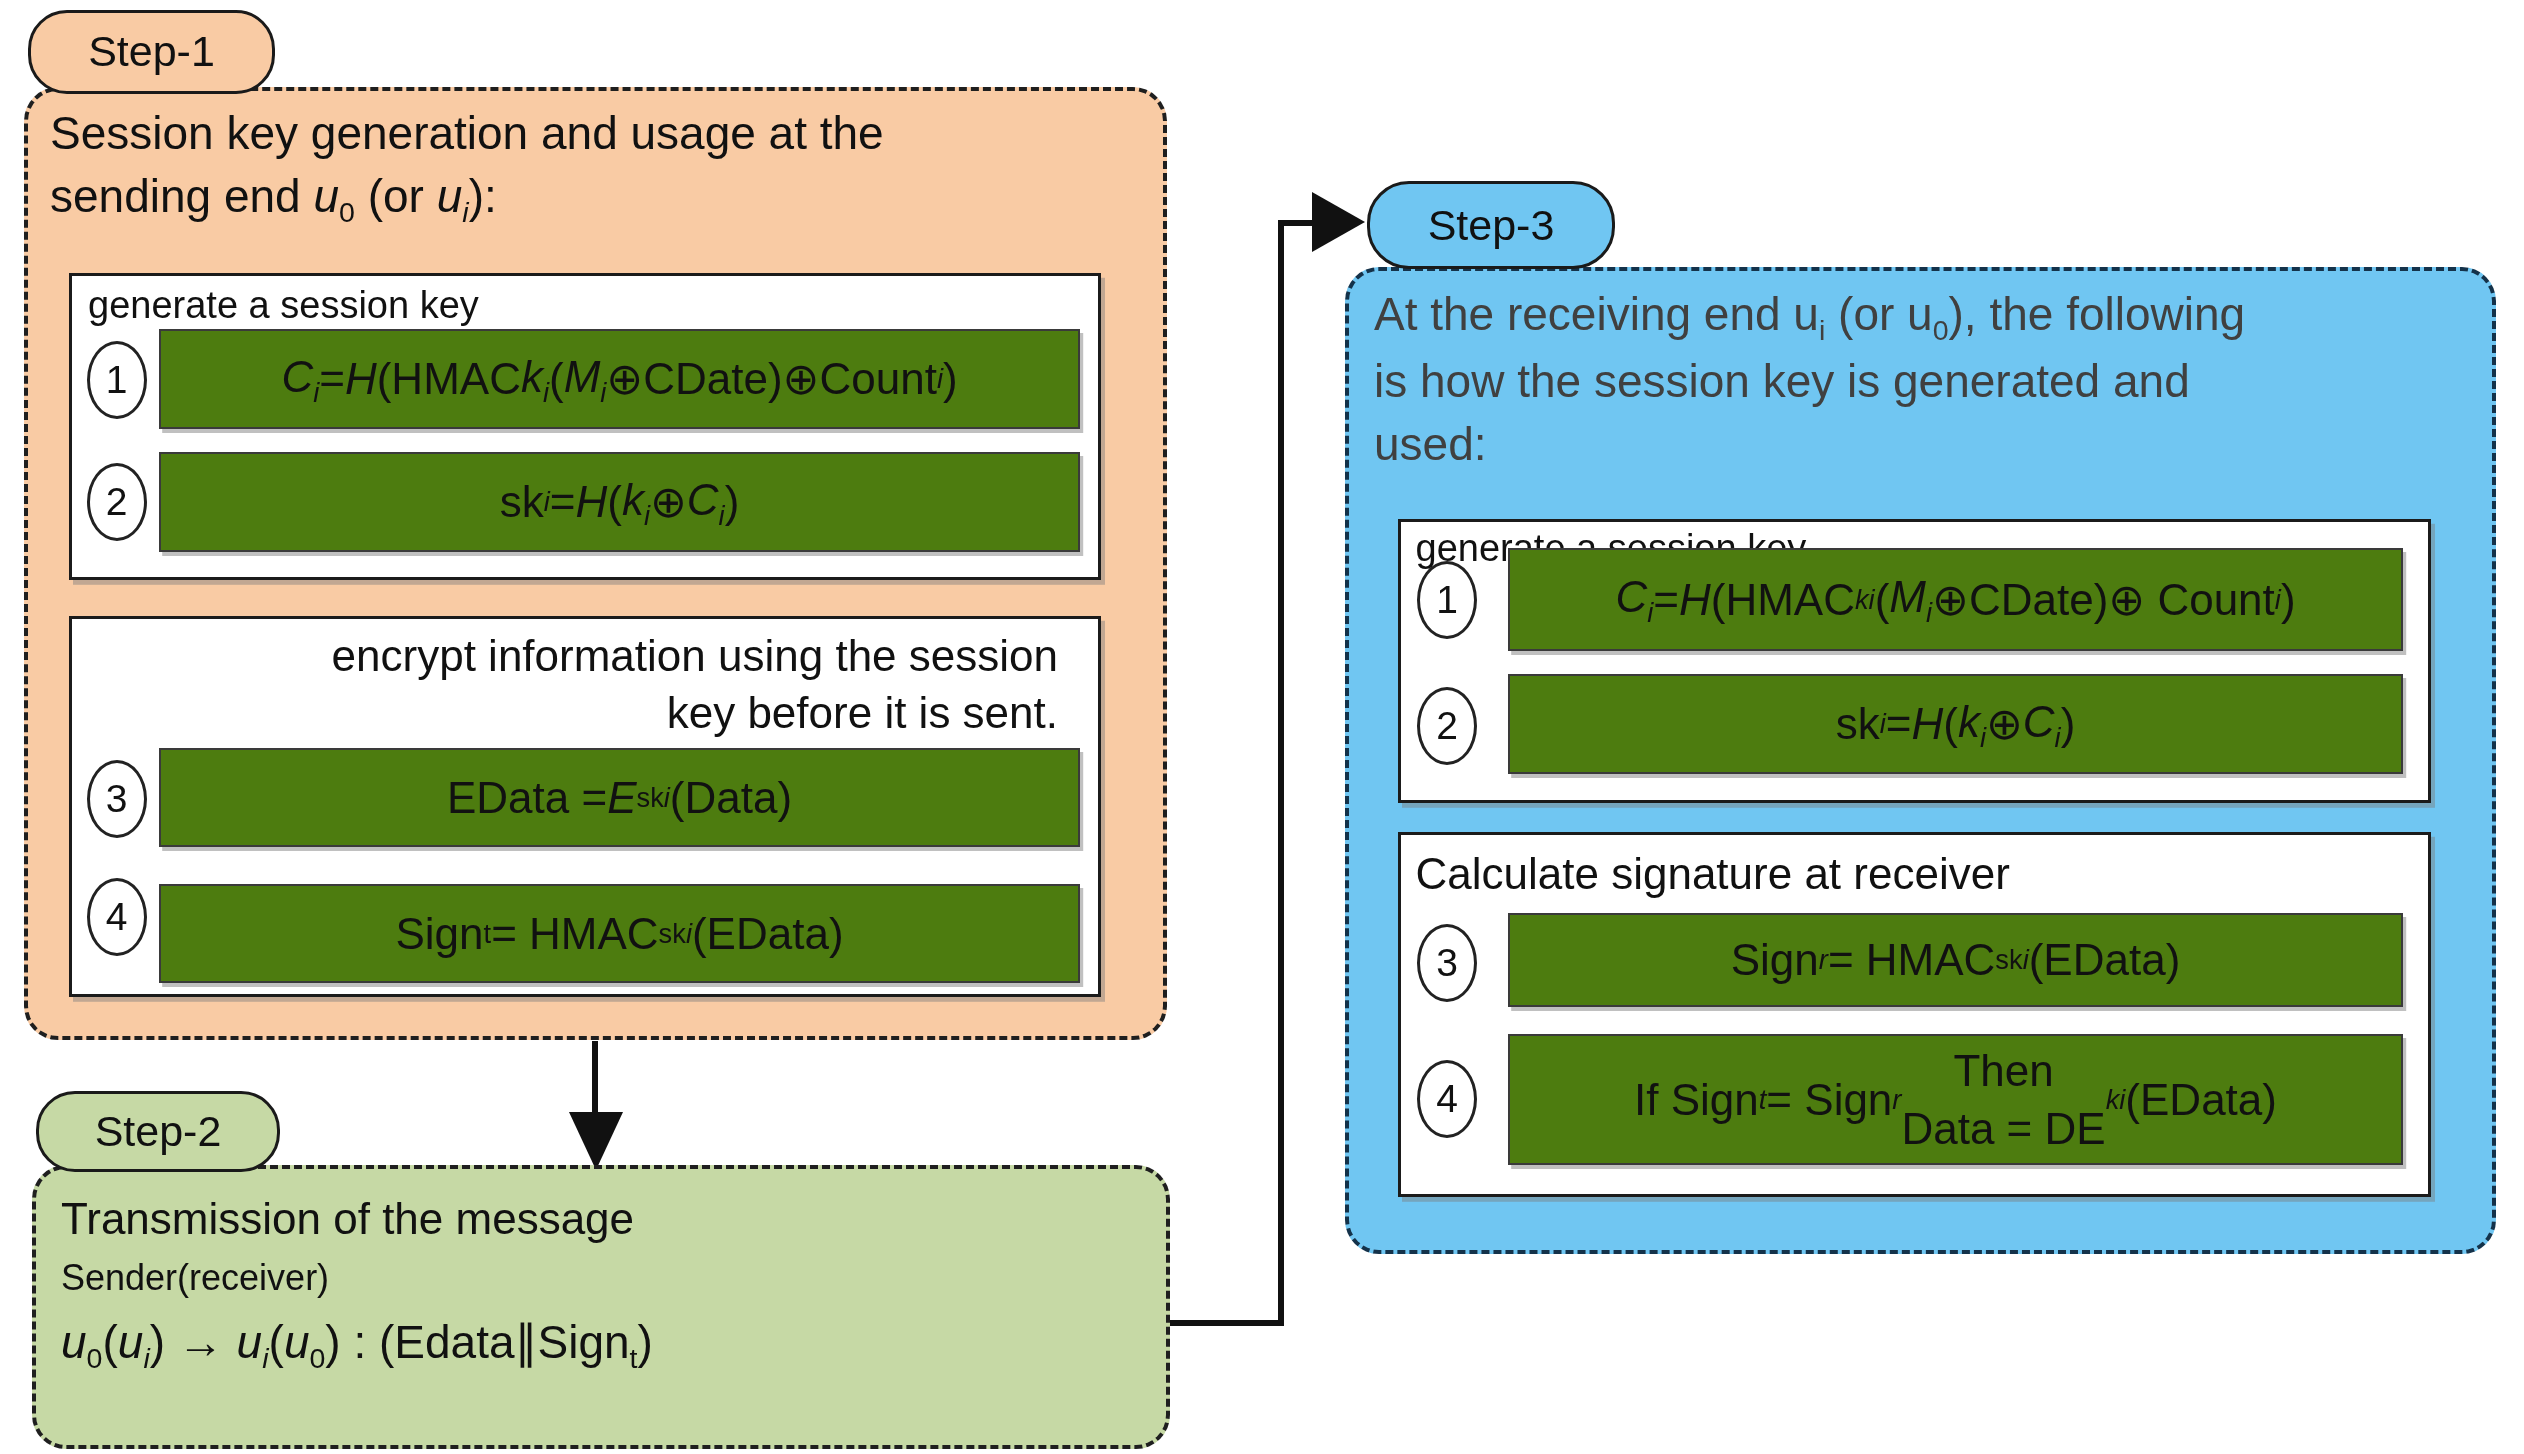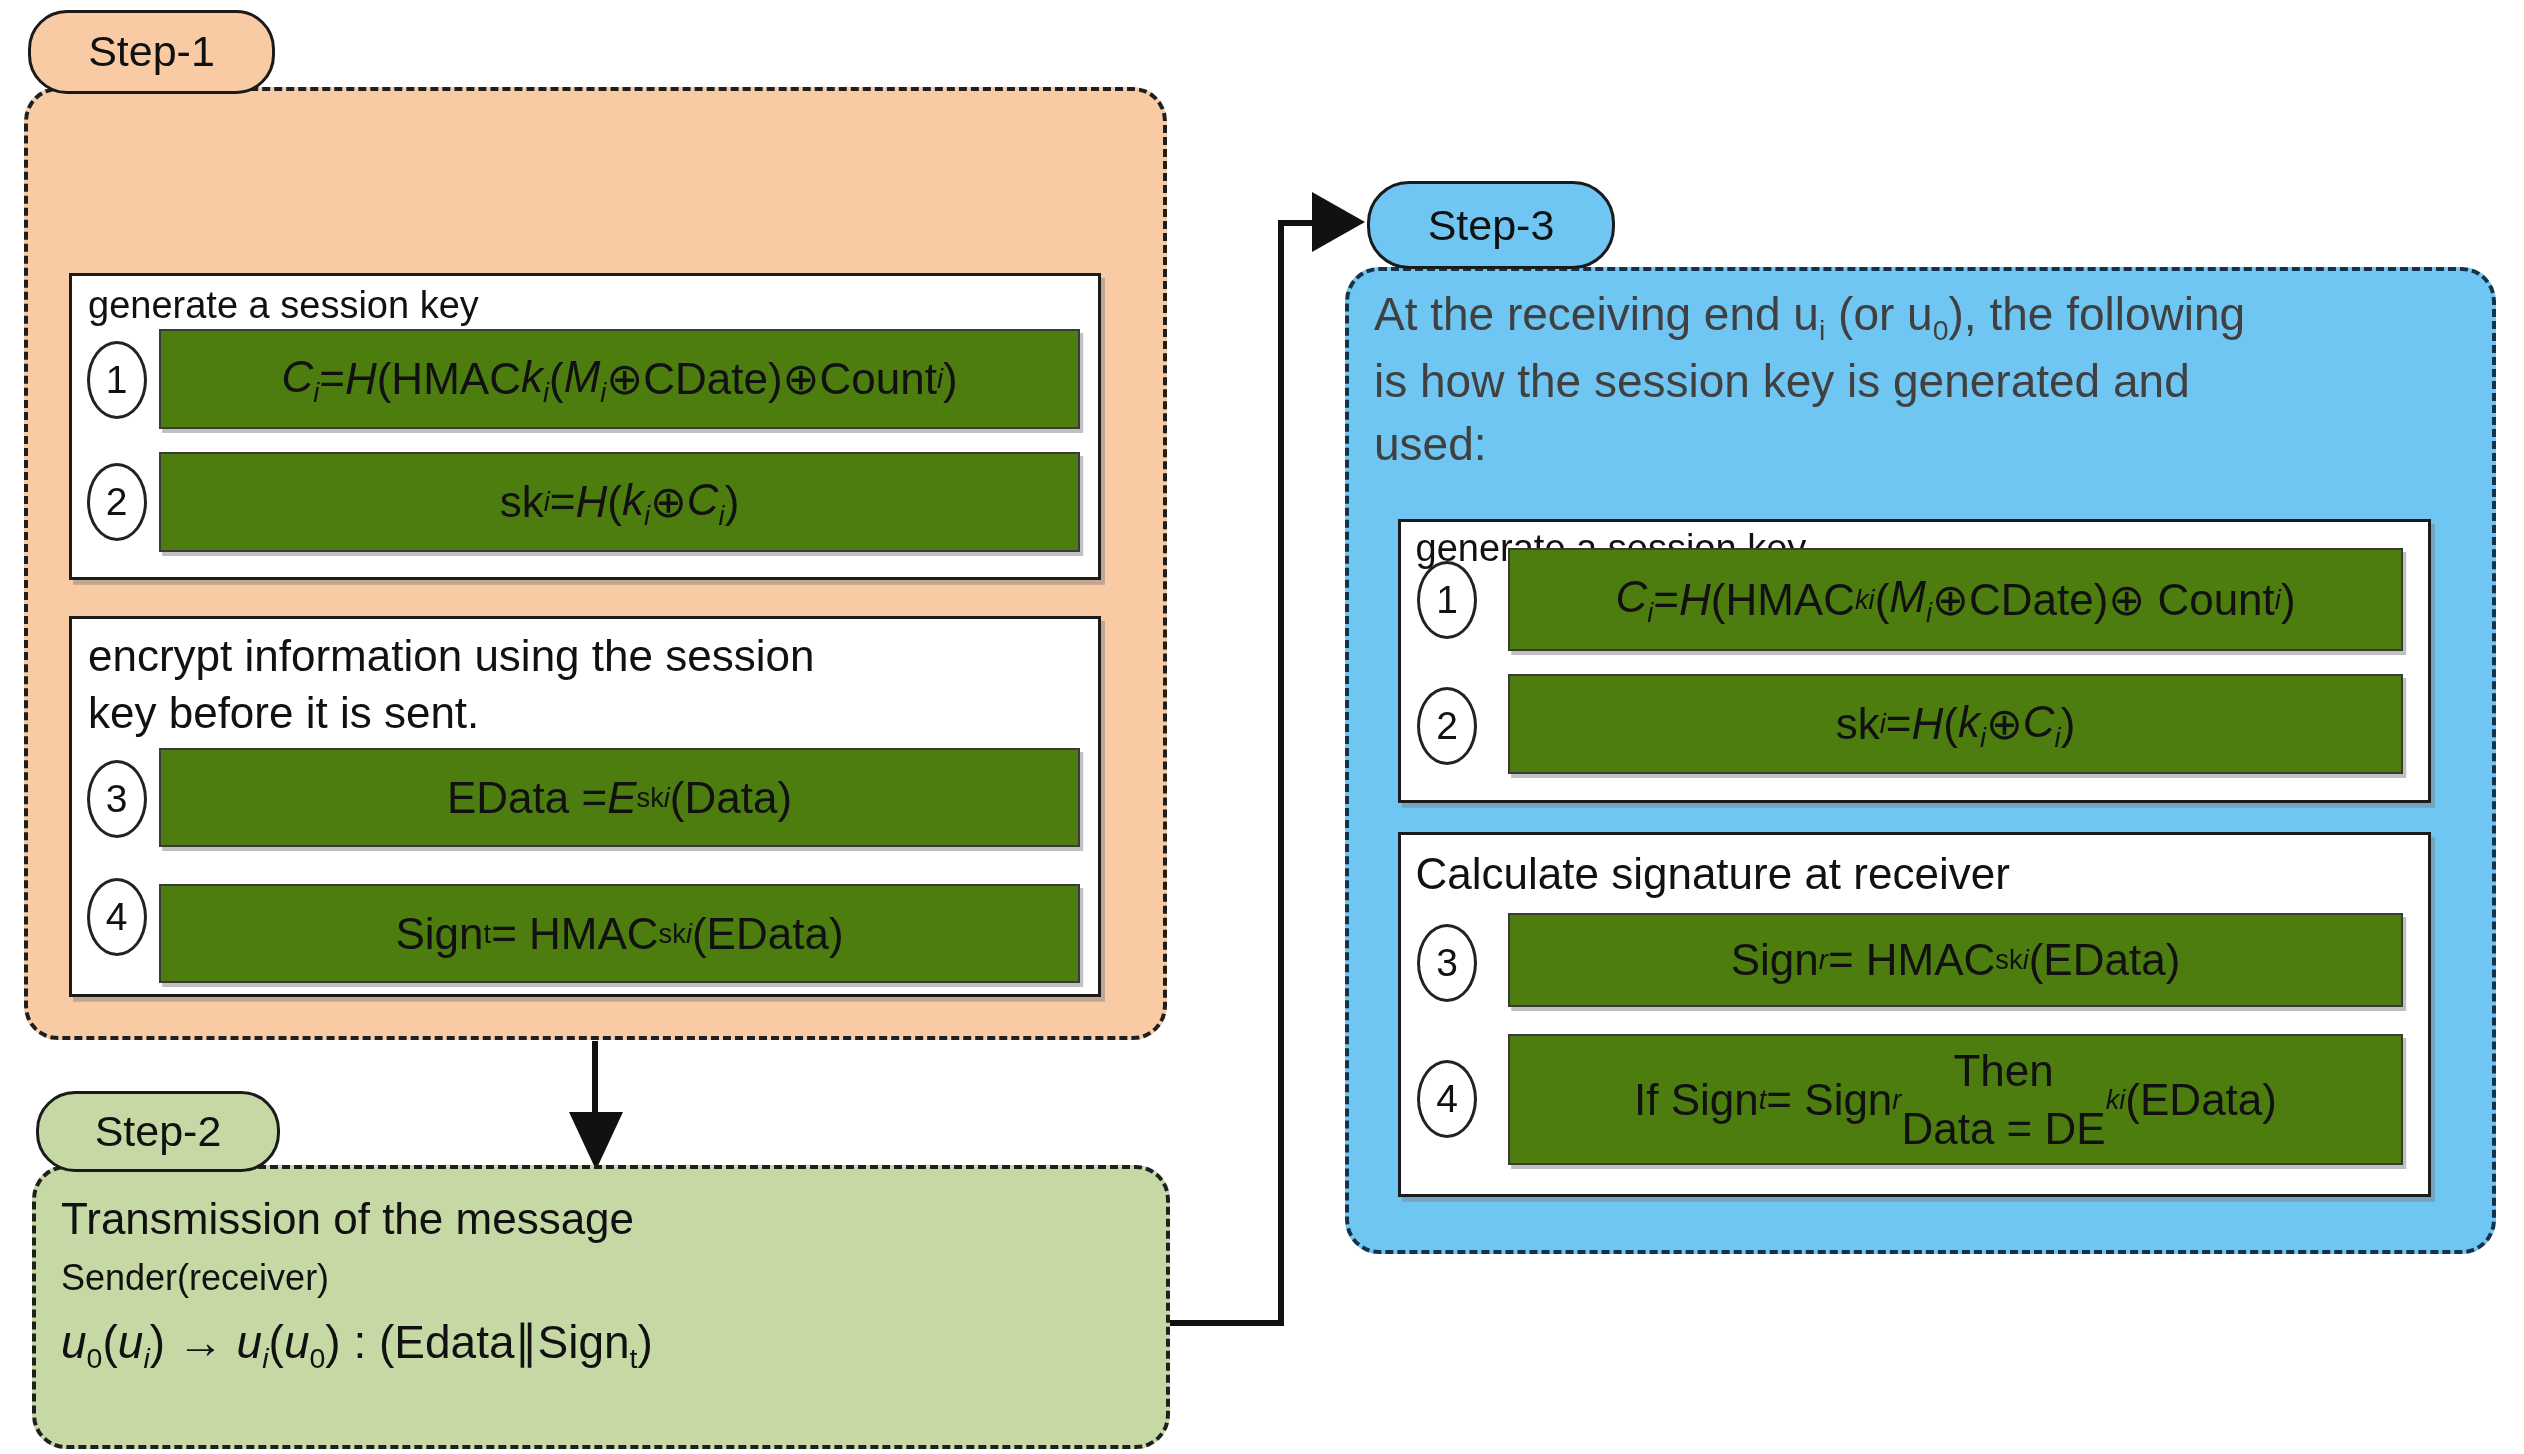--- a/index.html
+++ b/index.html
@@ -45,20 +45,21 @@
     box-shadow:4px 4.8px 0 rgba(125,125,125,0.45);
     box-sizing:border-box;
     z-index:2;
   }
   .panel-heading{
     position:absolute;
     left:16px;
     font-size:38px;
     line-height:1.3;
     white-space:nowrap;
+    text-align:right;
   }
   .panel-heading.big{font-size:44px;white-space:normal;}
   
   .numcircle{
     position:absolute;
     width:60px;height:78px;
     border:3.2px solid #222222;
     border-radius:50%;
     display:flex;align-items:center;justify-content:center;
     font-size:39px;
@@ -103,20 +104,21 @@
 <body>
 
 <div id="canvas">
 
   <div class="pill fill-step1" style="left:28px;top:9.7px;width:241px;height:78px;align-items:center;">
     <span>Step-1</span>
   </div>
 
   <div class="stepbox fill-step1" style="left:24px;top:87px;width:1143px;height:953px;"></div>
 
+  <div class="boxtitle" style="left:50px;top:102px;width:1099px;">Session key generation and usage at the<br>sending end <i>u</i><sub>0</sub> (or <i>u<sub>i</sub></i>):</div>
 
   <div class="panel" style="left:69px;top:273px;width:1032px;height:307px;">
     <div class="panel-heading" style="top:4.8px;">generate a session key</div>
     <div class="numcircle" style="left:14.5px;top:65px;">1</div>
     <div class="fbox" style="left:87px;top:53px;width:921px;height:100px;"><i>C<sub>i</sub></i>=<i>H</i>(HMAC<i>k<sub>i</sub></i> (<i>M<sub>i</sub></i>⊕CDate)⊕Count<sub><i>i</i></sub>)</div>
     <div class="numcircle" style="left:14.5px;top:187px;">2</div>
     <div class="fbox" style="left:87px;top:176px;width:921px;height:100px;">sk<sub><i>i</i></sub> = <i>H</i>(<i>k<sub>i</sub></i> ⊕ <i>C<sub>i</sub></i>)</div>
   </div>
 
   <div class="panel" style="left:69px;top:616px;width:1032px;height:381px;">

